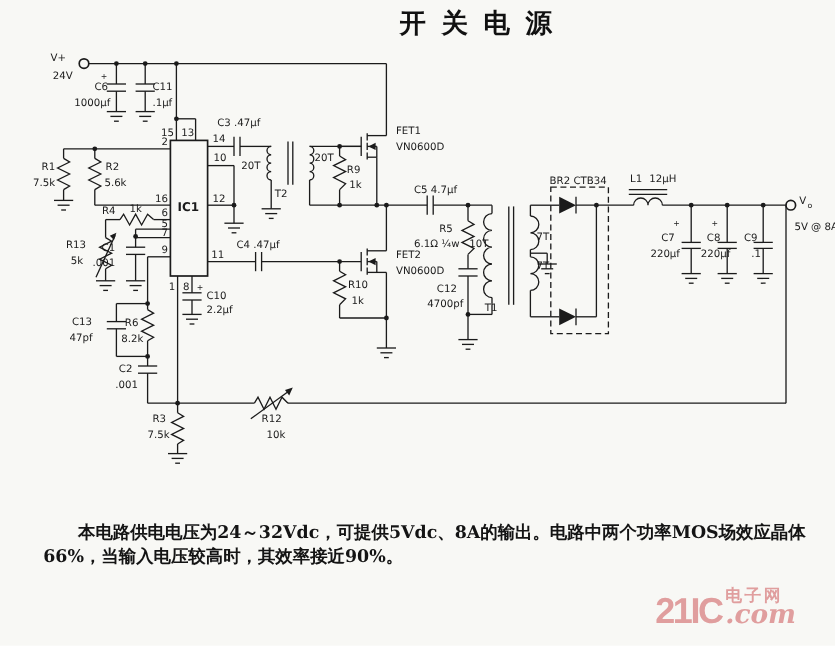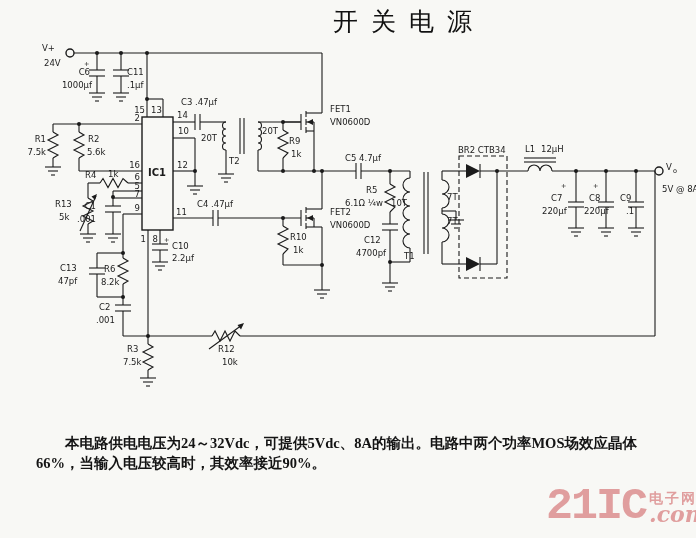--- a/index.html
+++ b/index.html
@@ -1,37 +1,37 @@
 <!DOCTYPE html>
 <html><head>
 <meta charset="utf-8">
 <style>
   html,body{margin:0;padding:0;}
   .page{position:relative;width:696px;height:538px;background:#f8f8f5;overflow:hidden;
         font-family:"Liberation Sans",sans-serif;color:#1b1b1b;}
   .title{position:absolute;top:5px;left:333px;font-family:"DejaVu Sans",sans-serif;
-         font-weight:normal;font-size:25px;letter-spacing:13px;color:#111;white-space:nowrap;}
+         font-weight:bold;font-size:22px;letter-spacing:13px;color:#111;white-space:nowrap;}
   .schematic{position:absolute;top:0;left:0;}
   .schematic line,.schematic path,.schematic polyline{stroke:#1b1b1b;stroke-width:1.1;fill:none;}
   .schematic rect.icbox{stroke:#1b1b1b;stroke-width:1.4;fill:none;}
   .schematic rect.dashed{stroke:#1b1b1b;stroke-width:1.1;fill:none;stroke-dasharray:5 3;}
   .schematic circle.term{stroke:#1b1b1b;stroke-width:1.4;fill:#f8f8f5;}
   .schematic circle.dot{fill:#1b1b1b;stroke:none;}
   .schematic polygon{fill:#1b1b1b;stroke:none;}
   .schematic text{fill:#1b1b1b;font-family:"DejaVu Sans",sans-serif;font-size:8.5px;stroke:none;}
   .schematic text.sm{font-size:6.5px;}
   .schematic text.big{font-size:10px;font-weight:bold;}
   .desc{position:absolute;top:434px;left:36px;width:630px;
         font-family:"DejaVu Serif","Liberation Serif",serif;font-weight:600;
         font-size:14.5px;line-height:19.6px;color:#141414;}
-  .desc .ln{white-space:nowrap;font-family:Liberation Serif, serif;}
+  .desc .ln{white-space:nowrap;}
   .desc .indent{text-indent:2em;}
   .watermark{position:absolute;top:489px;left:546px;display:flex;align-items:flex-end;
              color:#dc8f8f;opacity:.85;pointer-events:none;}
-  .wm-brand{font-family:Liberation Mono, monospace;font-weight:bold;font-size:45px;
+  .wm-brand{font-family:Liberation Sans, sans-serif;font-weight:bold;font-size:30px;
             line-height:.78;letter-spacing:-2px;}
   .wm-col{display:flex;flex-direction:column;margin-left:3px;}
   .wm-cn{font-size:14px;font-weight:bold;letter-spacing:2px;line-height:1;}
   .wm-com{font-family:"DejaVu Serif",serif;font-style:italic;font-weight:bold;
           font-size:22px;line-height:.85;}
 </style>
 </head>
 <body>
 
 <div class="page">

